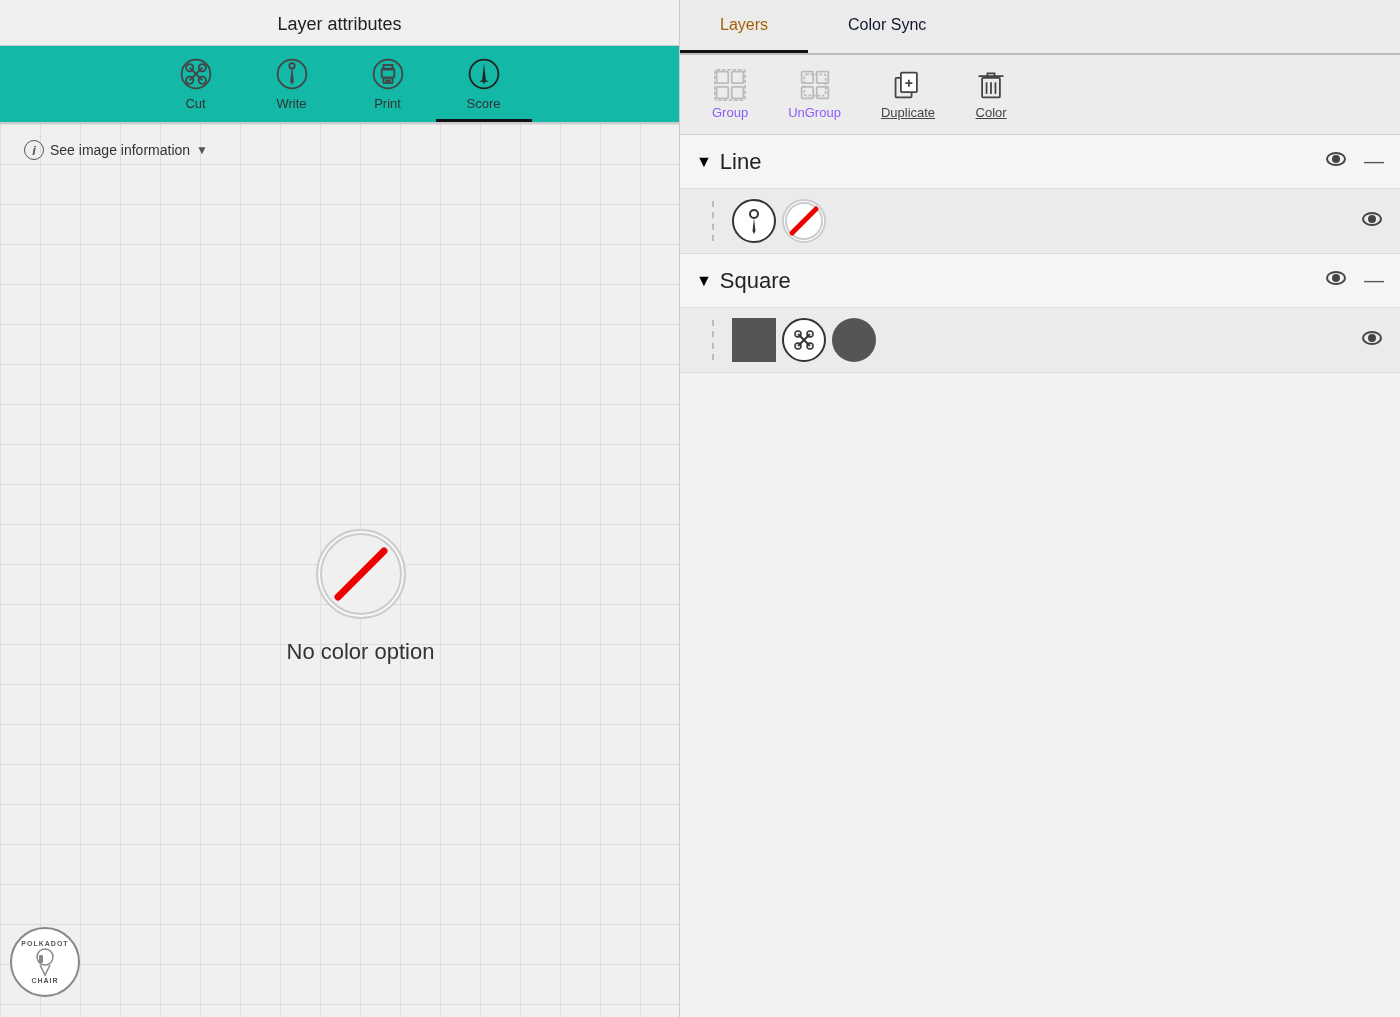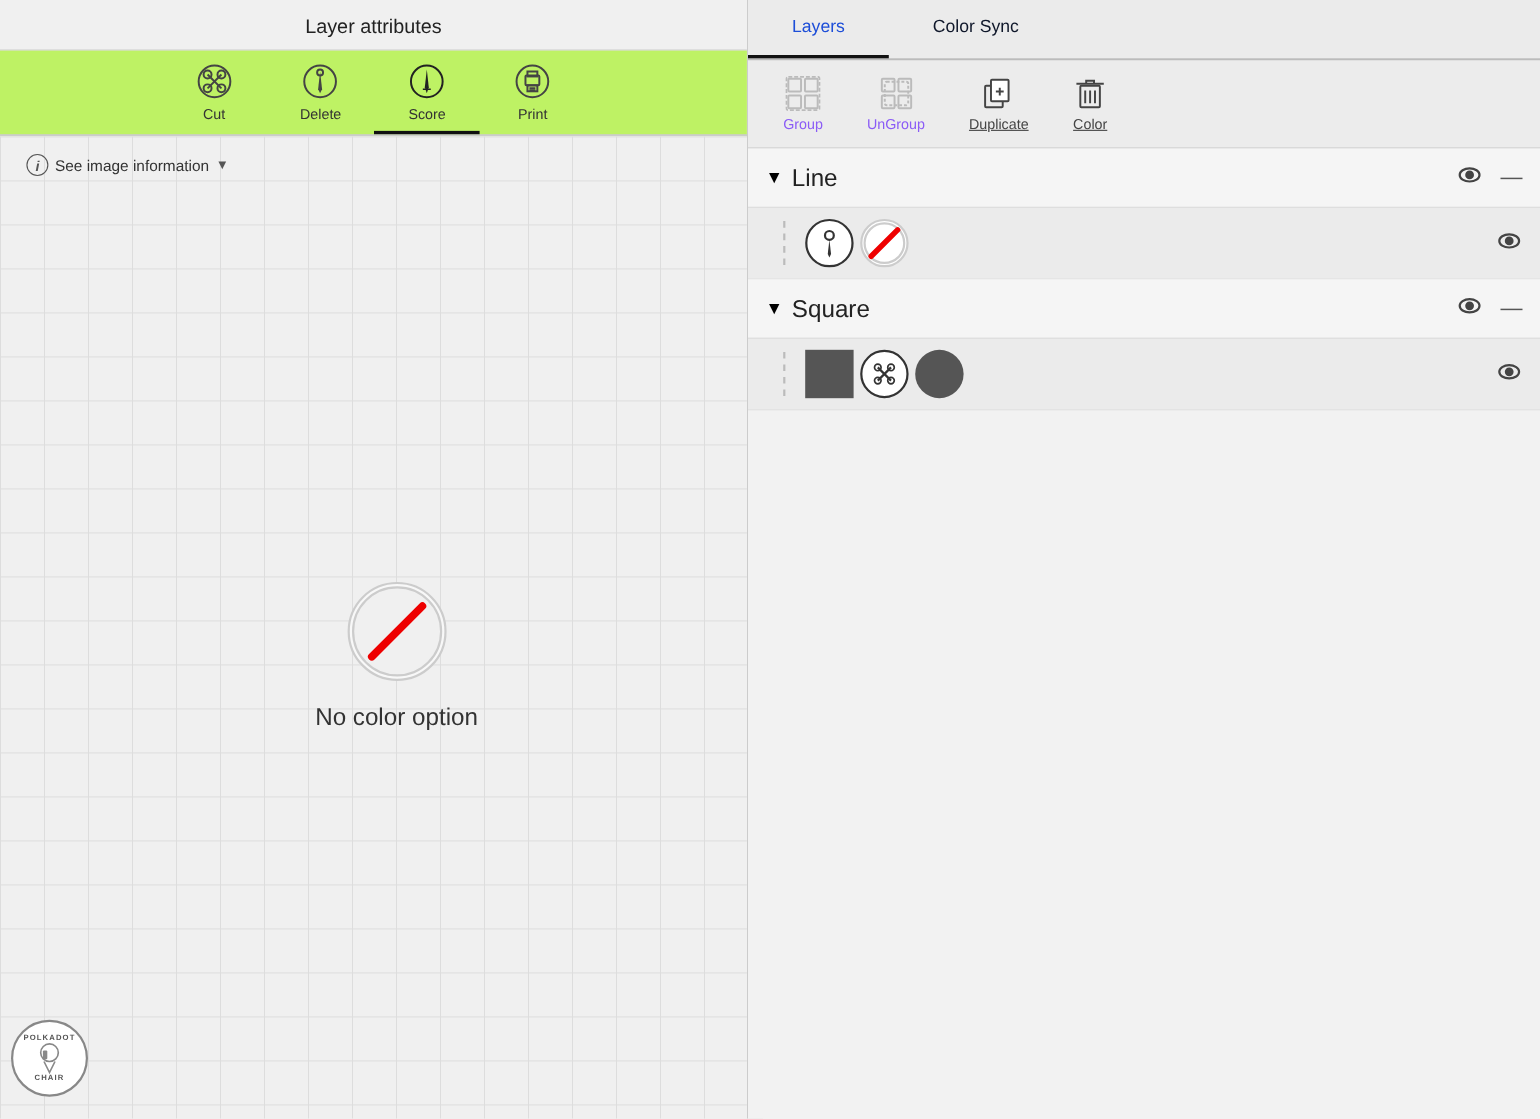--- a/index.html
+++ b/index.html
@@ -39,21 +39,21 @@
       background: #f0f0f0;
       border-bottom: 1px solid #ccc;
     }
 
     
     .icon-tab-row {
       display: flex;
       flex-direction: row;
       align-items: center;
       justify-content: center;
-      background: #bef264;
+      background: #14b8a6;
       border-bottom: 2px solid #ccc;
       gap: 0;
     }
 
     .icon-tab {
       display: flex;
       flex-direction: column;
       align-items: center;
       padding: 10px 30px 8px;
       cursor: pointer;
@@ -147,21 +147,21 @@
     .right-tab {
       padding: 16px 40px;
       font-size: 16px;
       color: #0f172a;
       cursor: pointer;
       border-bottom: 3px solid transparent;
       font-weight: 400;
     }
 
     .right-tab.active {
-      color: #1d4ed8;
+      color: #a16207;
       border-bottom: 3px solid #111;
     }
 
     
     .right-toolbar {
       display: flex;
       align-items: center;
       padding: 8px 16px;
       background: #ececec;
       border-bottom: 1px solid #ccc;
@@ -347,42 +347,42 @@
         </svg>
         <span class="icon-tab-label">Cut</span>
       </div>
 
       <div class="icon-tab">
         <svg viewBox="0 0 40 40" fill="none" stroke="#444" stroke-width="2">
           <circle cx="20" cy="20" r="16"></circle>
           <path d="M20 10 L22 28 L20 32 L18 28 Z" fill="#444" stroke="none"></path>
           <ellipse cx="20" cy="11" rx="3" ry="3" fill="none" stroke="#444"></ellipse>
         </svg>
-        <span class="icon-tab-label">Delete</span>
-      </div>
-
-      <div class="icon-tab active">
-        <svg viewBox="0 0 40 40" fill="none" stroke="#222" stroke-width="2">
-          <circle cx="20" cy="20" r="16"></circle>
-          <path d="M20 8 L22 26 L20 32 L18 26 Z" fill="#222" stroke="none"></path>
-          <line x1="16" y1="28" x2="24" y2="28" stroke="#222" stroke-width="1.5"></line>
-        </svg>
-        <span class="icon-tab-label">Score</span>
+        <span class="icon-tab-label">Write</span>
       </div>
 
       <div class="icon-tab">
         <svg viewBox="0 0 40 40" fill="none" stroke="#444" stroke-width="2">
           <circle cx="20" cy="20" r="16"></circle>
           <rect x="13" y="14" width="14" height="10" rx="1"></rect>
           <rect x="15" y="10" width="10" height="5"></rect>
           <rect x="15" y="24" width="10" height="6"></rect>
           <line x1="17" y1="27" x2="23" y2="27" stroke="#444"></line>
           <line x1="17" y1="29" x2="23" y2="29" stroke="#444"></line>
         </svg>
         <span class="icon-tab-label">Print</span>
+      </div>
+
+      <div class="icon-tab active">
+        <svg viewBox="0 0 40 40" fill="none" stroke="#222" stroke-width="2">
+          <circle cx="20" cy="20" r="16"></circle>
+          <path d="M20 8 L22 26 L20 32 L18 26 Z" fill="#222" stroke="none"></path>
+          <line x1="16" y1="28" x2="24" y2="28" stroke="#222" stroke-width="1.5"></line>
+        </svg>
+        <span class="icon-tab-label">Score</span>
       </div>
     </div>
 
     <div class="canvas-area">
 
       <div class="info-row">
         <span style="font-size:16px; font-weight:bold; font-style:italic; border:1.5px solid #555; border-radius:50%; width:20px; height:20px; display:flex; align-items:center; justify-content:center; font-size:13px; color:#555;">i</span>
         <span>See image information</span>
         <span class="dropdown-arrow">▼</span>
       </div>

